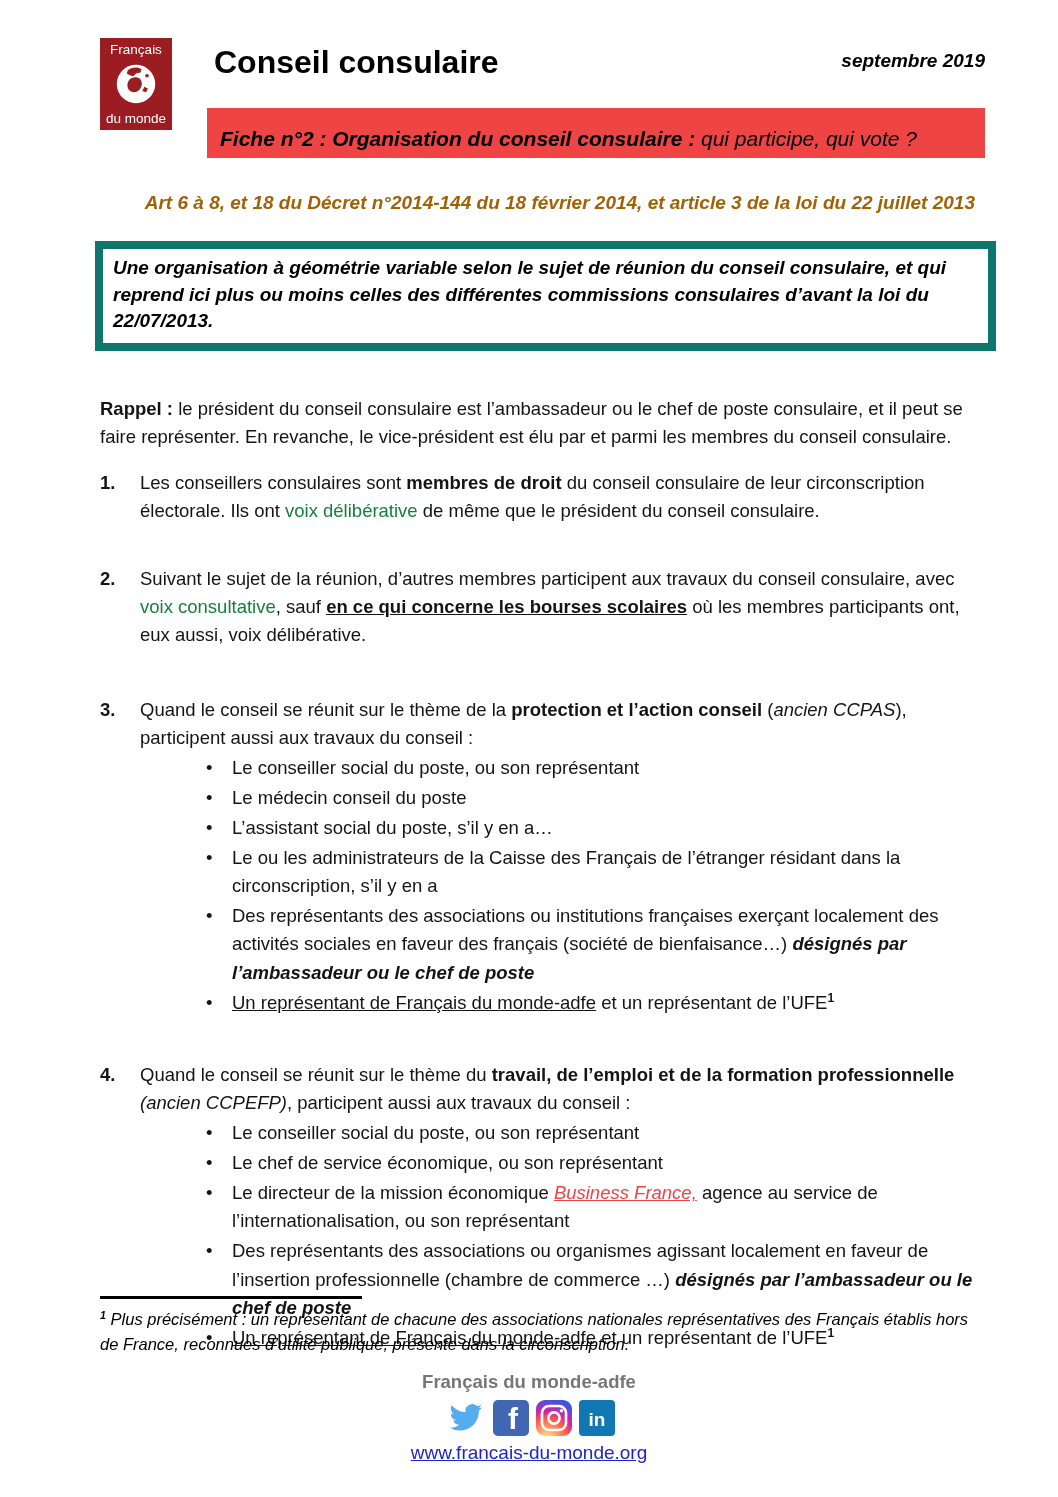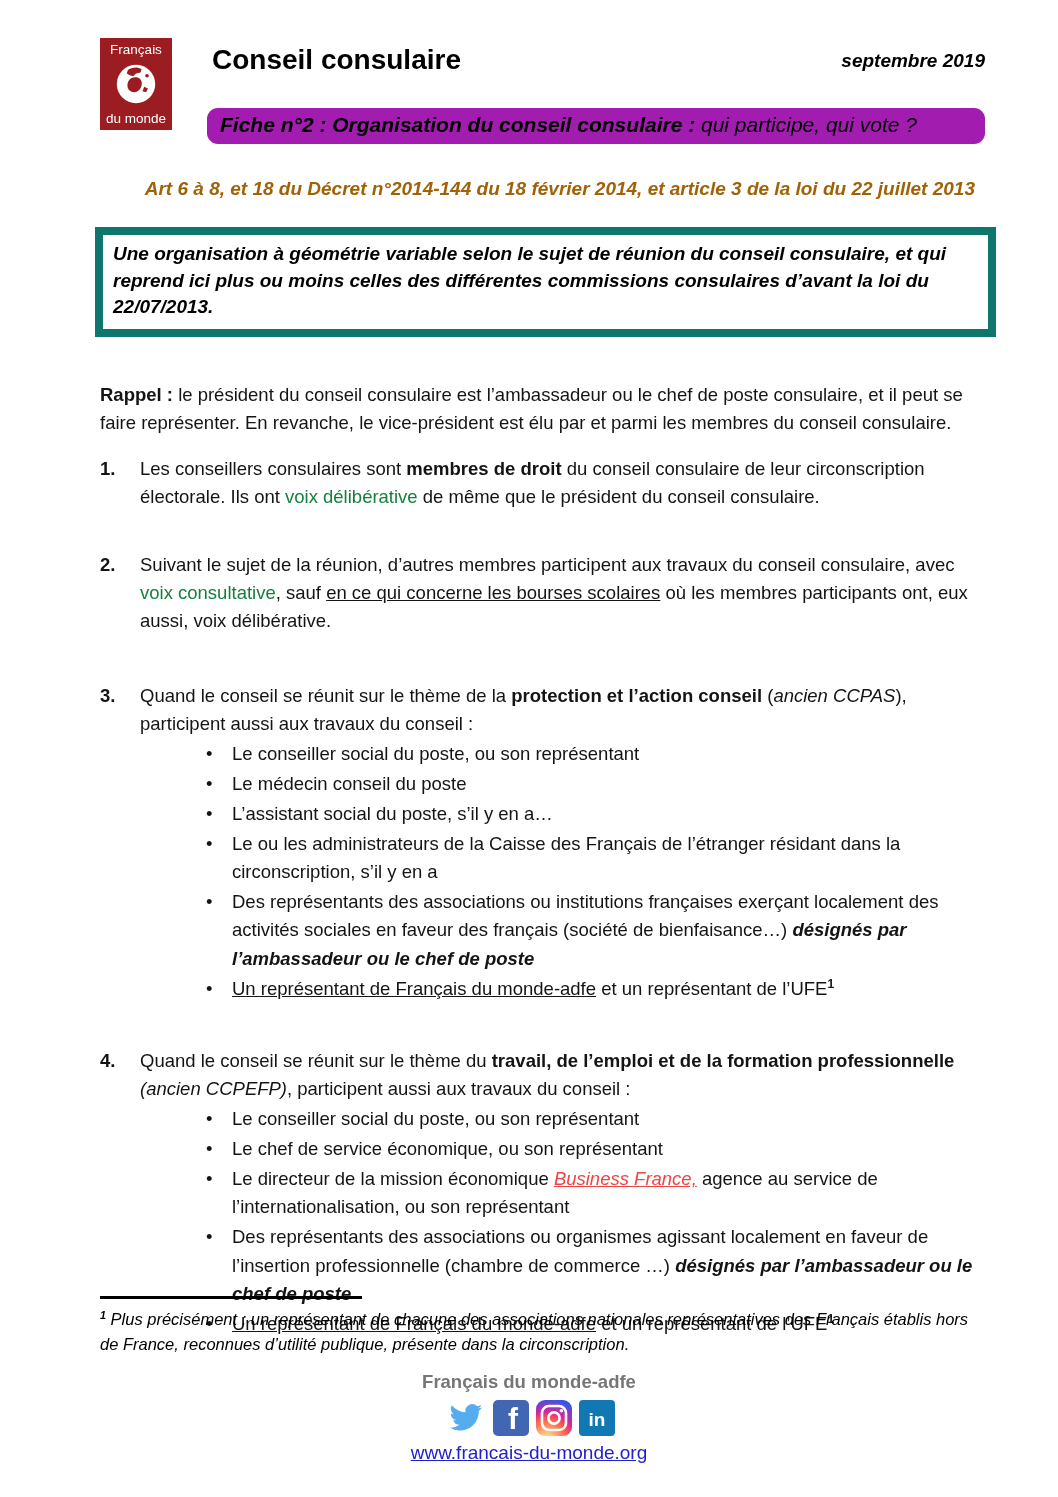--- a/index.html
+++ b/index.html
@@ -5,38 +5,37 @@
   html,body{margin:0;padding:0;background:#ffffff;}
   .page{
     position:relative;
     width:1058px;height:1497px;
     background:#ffffff;
     font-family:"Liberation Sans","DejaVu Sans",sans-serif;
     color:#141414;
     overflow:hidden;
   }
   
-  .hdr{display:flex;align-items:flex-start;padding:38px 73px 0 100px;gap:10px;}
+  .hdr{display:flex;align-items:flex-start;padding:38px 73px 0 100px;}
   .logo{
     width:72px;height:92px;flex-shrink:0;
     background:#9c1d21;color:#ffffff;
     display:flex;flex-direction:column;align-items:center;justify-content:space-between;
     padding:5px 2px;box-sizing:border-box;
     font-size:13.5px;line-height:1;
   }
   .logo .globe{width:44px;height:44px;margin:-2px 0;}
-  .doc-title{font-size:28px;font-weight:bold;margin:6px 0 0 30px;color:#000;text-align:center;}
+  .doc-title{font-size:32px;font-weight:bold;margin:6px 0 0 42px;color:#000;text-align:center;}
   .doc-date{margin-left:auto;margin-top:12px;font-style:italic;font-weight:bold;font-size:19px;color:#000;text-align:center;}
   
   .banner{
     margin:-22px 73px 0 207px;
-    background:#a21caf;
+    background:#ef4444;
     font-size:21px;font-style:italic;color:#000;
-    padding:5px 10px 7px 13px;
-    border-radius:11px;
+    padding:19px 10px 7px 13px;
   }
   
   .refline{
     margin:34px 83px 0 0;text-align:right;
     font-weight:bold;font-style:italic;font-size:19px;color:#a16207;
   }
   
   .introbox{
     margin:27px 62px 0 95px;
     border:8px solid #0f766e;
@@ -55,21 +54,21 @@
   .item-text{margin:0;font-size:18.5px;line-height:1.52;}
   ul.bullets{list-style:none;margin:2px 0 0 0;padding:0;}
   ul.bullets li{position:relative;padding-left:92px;font-size:18.5px;line-height:1.52;margin-top:2px;}
   ul.bullets li::before{content:"\2022";position:absolute;left:66px;top:0;font-size:18.5px;}
   
   .b{font-weight:bold;}
   .i{font-style:italic;}
   .bi{font-weight:bold;font-style:italic;}
   .red{color:#15803d;font-weight:normal;}
   .u{text-decoration:underline;}
-  .ub{font-weight:normal;text-decoration:underline;text-align:center;}
+  .ub{font-weight:bold;text-decoration:underline;text-align:center;}
   .link{color:#ef4444;font-weight:normal;font-style:italic;text-decoration:underline;cursor:pointer;}
   .sup{vertical-align:super;font-size:0.65em;font-weight:bold;line-height:0;}
   
   .bottom{position:absolute;top:1296px;left:0;width:100%;}
   .fn-rule{margin-left:100px;width:262px;border-top:3px solid #000;}
   .footnote{margin:8px 73px 0 100px;font-size:16.5px;font-style:italic;line-height:1.5;color:#000;}
   footer{text-align:center;margin-top:14px;}
   .org{color:#767676;font-weight:bold;font-size:18.5px;}
   .icons{display:flex;justify-content:center;align-items:center;gap:7px;margin-top:5px;height:40px;}
   .icons .ic{display:inline-flex;cursor:pointer;}

